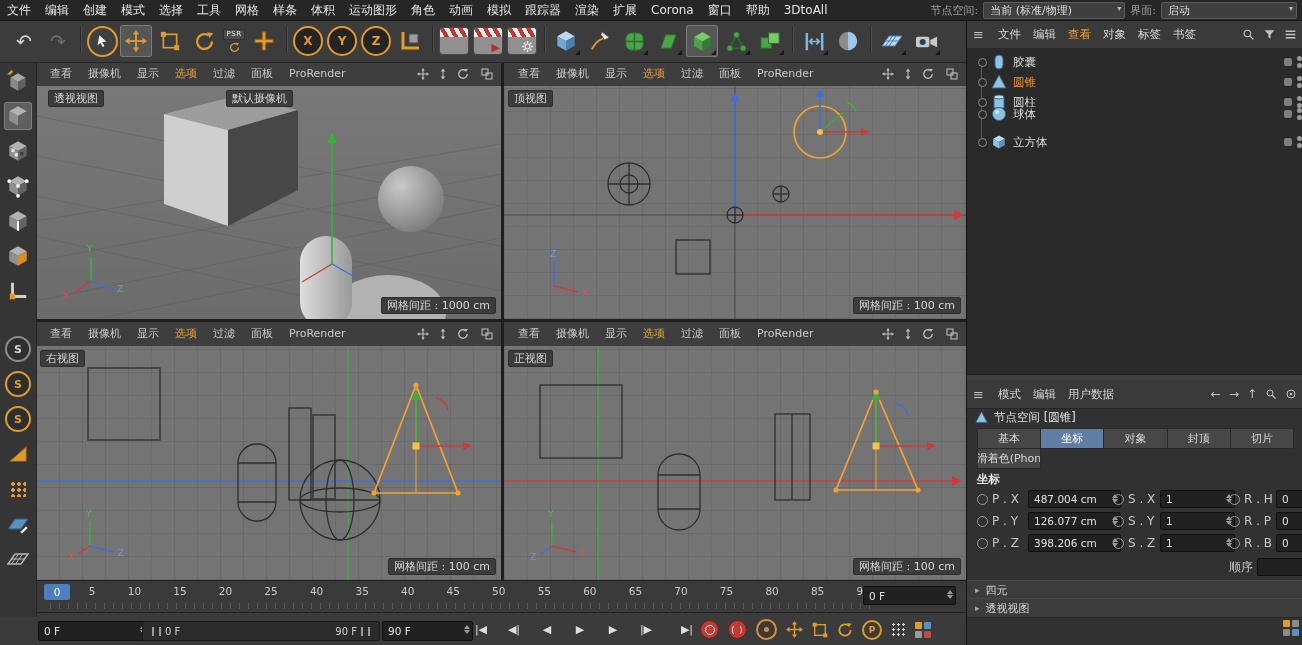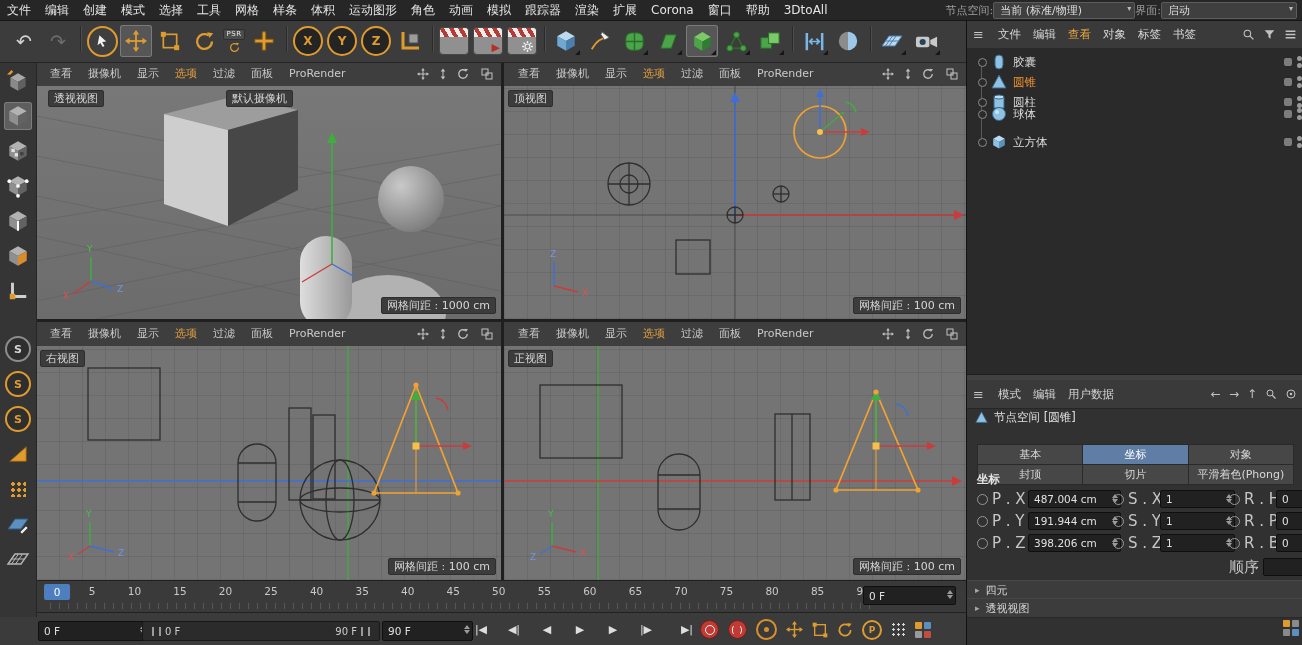--- a/index.html
+++ b/index.html
@@ -4,21 +4,21 @@
 <style>
   html,body{margin:0;padding:0;background:#1a1a1a}
   #app{position:relative;width:1302px;height:645px;background:#303030;overflow:hidden;
        font-family:"DejaVu Sans","Liberation Sans",sans-serif;color:#ddd;cursor:default}
   svg{display:block}
 
   
   .menubar{position:absolute;left:0;top:0;width:1302px;height:20px;background:#262626;
            border-bottom:1px solid #161616;display:flex;align-items:center;z-index:30}
   .mi{padding:0 7px;font-size:12px;color:#e4e4e4;line-height:20px;white-space:nowrap}
-  .mb-right{margin-left:auto;display:flex;align-items:center;padding-right:5px}
+  .mb-right{margin-left:auto;display:flex;align-items:center;gap:5px;padding-right:5px}
   .mb-label{font-size:11px;color:#9f9f9f;white-space:nowrap}
   .mb-select{height:15px;background:#3f3f3f;border:1px solid #5c5c5c;border-radius:2px;font-size:11px;
              color:#ddd;display:flex;align-items:center;padding:0 16px 0 6px;position:relative;white-space:nowrap}
   .mb-select .dd{position:absolute;right:3px;top:1px;font-size:8px;color:#bbb}
 
   
   .toolbar{position:absolute;left:0;top:20px;width:966px;height:42px;background:#3c3c3c;
            border-bottom:1px solid #242424;display:flex;align-items:center;padding-left:8px;gap:2px;z-index:20}
   .tbi{width:32px;height:32px;border-radius:3px;display:flex;align-items:center;justify-content:center;
        flex:0 0 auto;position:relative}
@@ -80,28 +80,28 @@
   .om-name{position:absolute;left:46px;font-size:11.5px;color:#dcdcdc;white-space:nowrap}
   .om-row.selected .om-name{color:#f09330}
   .om-cols{position:absolute;right:4px;display:flex;align-items:center;gap:5px}
   .laysq{width:8px;height:8px;border-radius:2px;background:#7d7d7d}
   .visdots{display:flex;flex-direction:column;gap:2px}
   .visdots i{width:5px;height:5px;border-radius:50%;background:#9a9a9a}
   .okchk{color:#8fc64a;font-size:11px;line-height:1}
   .tagdot{width:8px;height:8px;border-radius:50%;background:#d98a2e;border:1px solid #8a5113}
   .splitter{position:absolute;left:0;top:354px;width:336px;height:6px;background:#414141;border-top:1px solid #1e1e1e;border-bottom:1px solid #1e1e1e}
   .am-title{position:absolute;left:0;top:386px;width:336px;height:22px;display:flex;align-items:center;gap:6px;padding-left:8px;font-size:11.5px;color:#e0e0e0}
-  .tabs{position:absolute;left:10px;top:424px;width:316px;display:grid;grid-template-columns:1fr 1fr 1fr}
+  .tabs{position:absolute;left:10px;top:408px;width:316px;display:grid;grid-template-columns:1fr 1fr 1fr 1fr 1fr}
   .tab{height:19px;background:#474747;border:1px solid #2a2a2a;margin:0 -1px -1px 0;font-size:11px;color:#d8d8d8;
        display:flex;align-items:center;justify-content:center;white-space:nowrap;overflow:hidden}
   .tab.active{background:#5f7da5;color:#fff}
   .sec-title{position:absolute;left:10px;top:452px;font-size:11.5px;font-weight:bold;color:#e3e3e3}
   .crow{position:absolute;height:18px;display:flex;align-items:center;gap:4px}
   .krec{width:9px;height:9px;border:1.5px solid #979797;border-radius:50%;flex:0 0 auto}
-  .clabel{font-size:15px;color:#c6c6c6;white-space:nowrap}
+  .clabel{font-size:12px;color:#c6c6c6;white-space:nowrap}
   .field{background:#212121;border:1px solid #0f0f0f;border-radius:2px;height:16px;display:flex;align-items:center;
          font-size:10.5px;color:#e0e0e0;padding:0 12px 0 5px;position:relative;white-space:nowrap;overflow:hidden}
   .stp{position:absolute;right:2px;top:2.5px;display:flex;flex-direction:column;gap:1.5px}
   .tu{width:0;height:0;border-left:3px solid transparent;border-right:3px solid transparent;border-bottom:4px solid #9c9c9c}
   .td{width:0;height:0;border-left:3px solid transparent;border-right:3px solid transparent;border-top:4px solid #9c9c9c}
   .secrow{position:absolute;left:0;width:336px;height:18px;background:#3c3c3c;border-top:1px solid #474747;
           border-bottom:1px solid #292929;display:flex;align-items:center;gap:6px;padding-left:8px;font-size:11px;color:#d5d5d5}
   .secrow .ca{color:#a8a8a8;font-size:9px}
 
   
@@ -1077,21 +1077,21 @@
       <span class="clabel" style="width:28px">R . H</span>
       <div class="field" style="width:50px">
           <span>0</span>
         </div>
     </div>
 
     <div class="crow" style="left:10px;top:492px">
       <i class="krec"></i>
       <span class="clabel" style="width:32px">P . Y</span>
       <div class="field" style="width:74px">
-          <span>191.944 cm</span>
+          <span>126.077 cm</span>
           <span class="stp">
             <i class="tu"></i>
             <i class="td"></i>
           </span>
         </div>
     </div>
     <div class="crow" style="left:146px;top:492px">
       <i class="krec"></i>
       <span class="clabel" style="width:28px">S . Y</span>
       <div class="field" style="width:56px">

